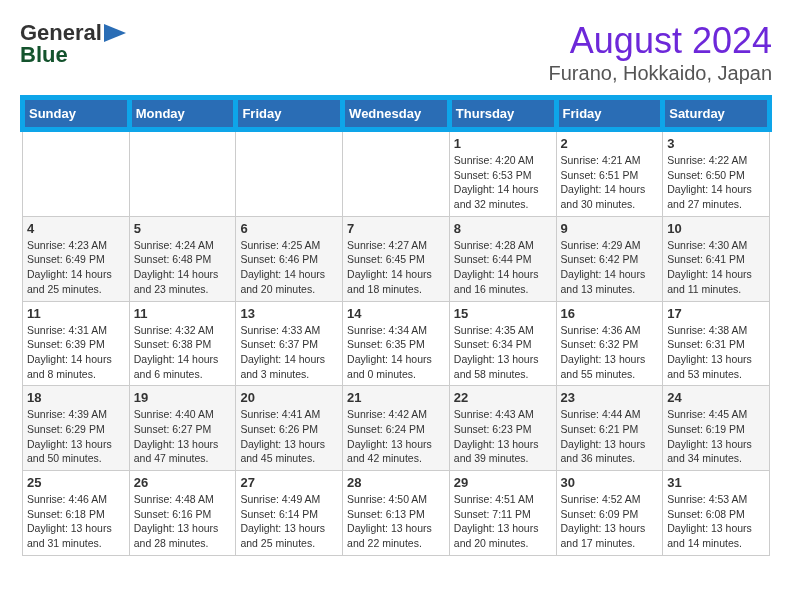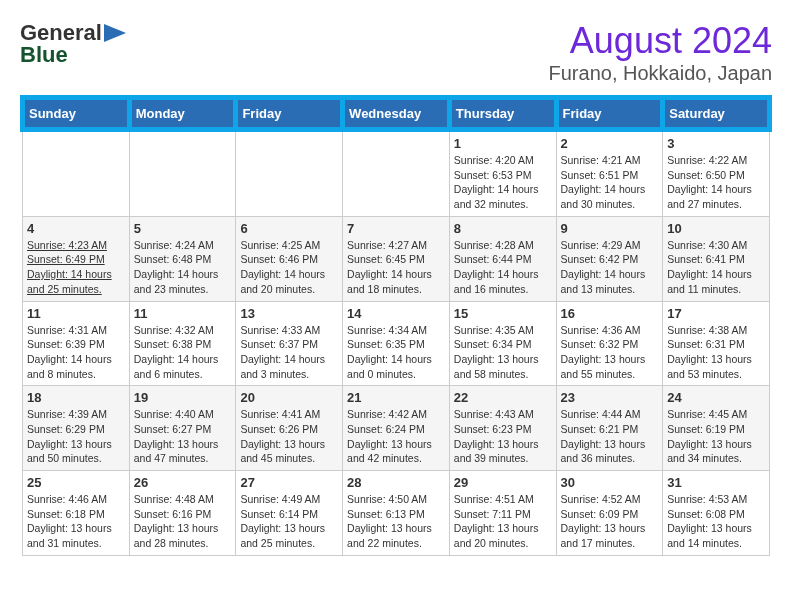--- a/index.html
+++ b/index.html
@@ -138,21 +138,21 @@
           <span class="day-num">3</span>
           <div class="day-info" style="white-space: pre-line;">Sunrise: 4:22 AM
 Sunset: 6:50 PM
 Daylight: 14 hours
 and 27 minutes.</div>
         </td>
       </tr>
       <tr>
         <td>
           <span class="day-num">4</span>
-          <div class="day-info" style="white-space: pre-line; text-decoration: underline;">Sunrise: 4:23 AM
+          <div class="day-info" style="white-space: pre-line;">Sunrise: 4:23 AM
 Sunset: 6:49 PM
 Daylight: 14 hours
 and 25 minutes.</div>
         </td>
         <td>
           <span class="day-num">5</span>
           <div class="day-info" style="white-space: pre-line;">Sunrise: 4:24 AM
 Sunset: 6:48 PM
 Daylight: 14 hours
 and 23 minutes.</div>

